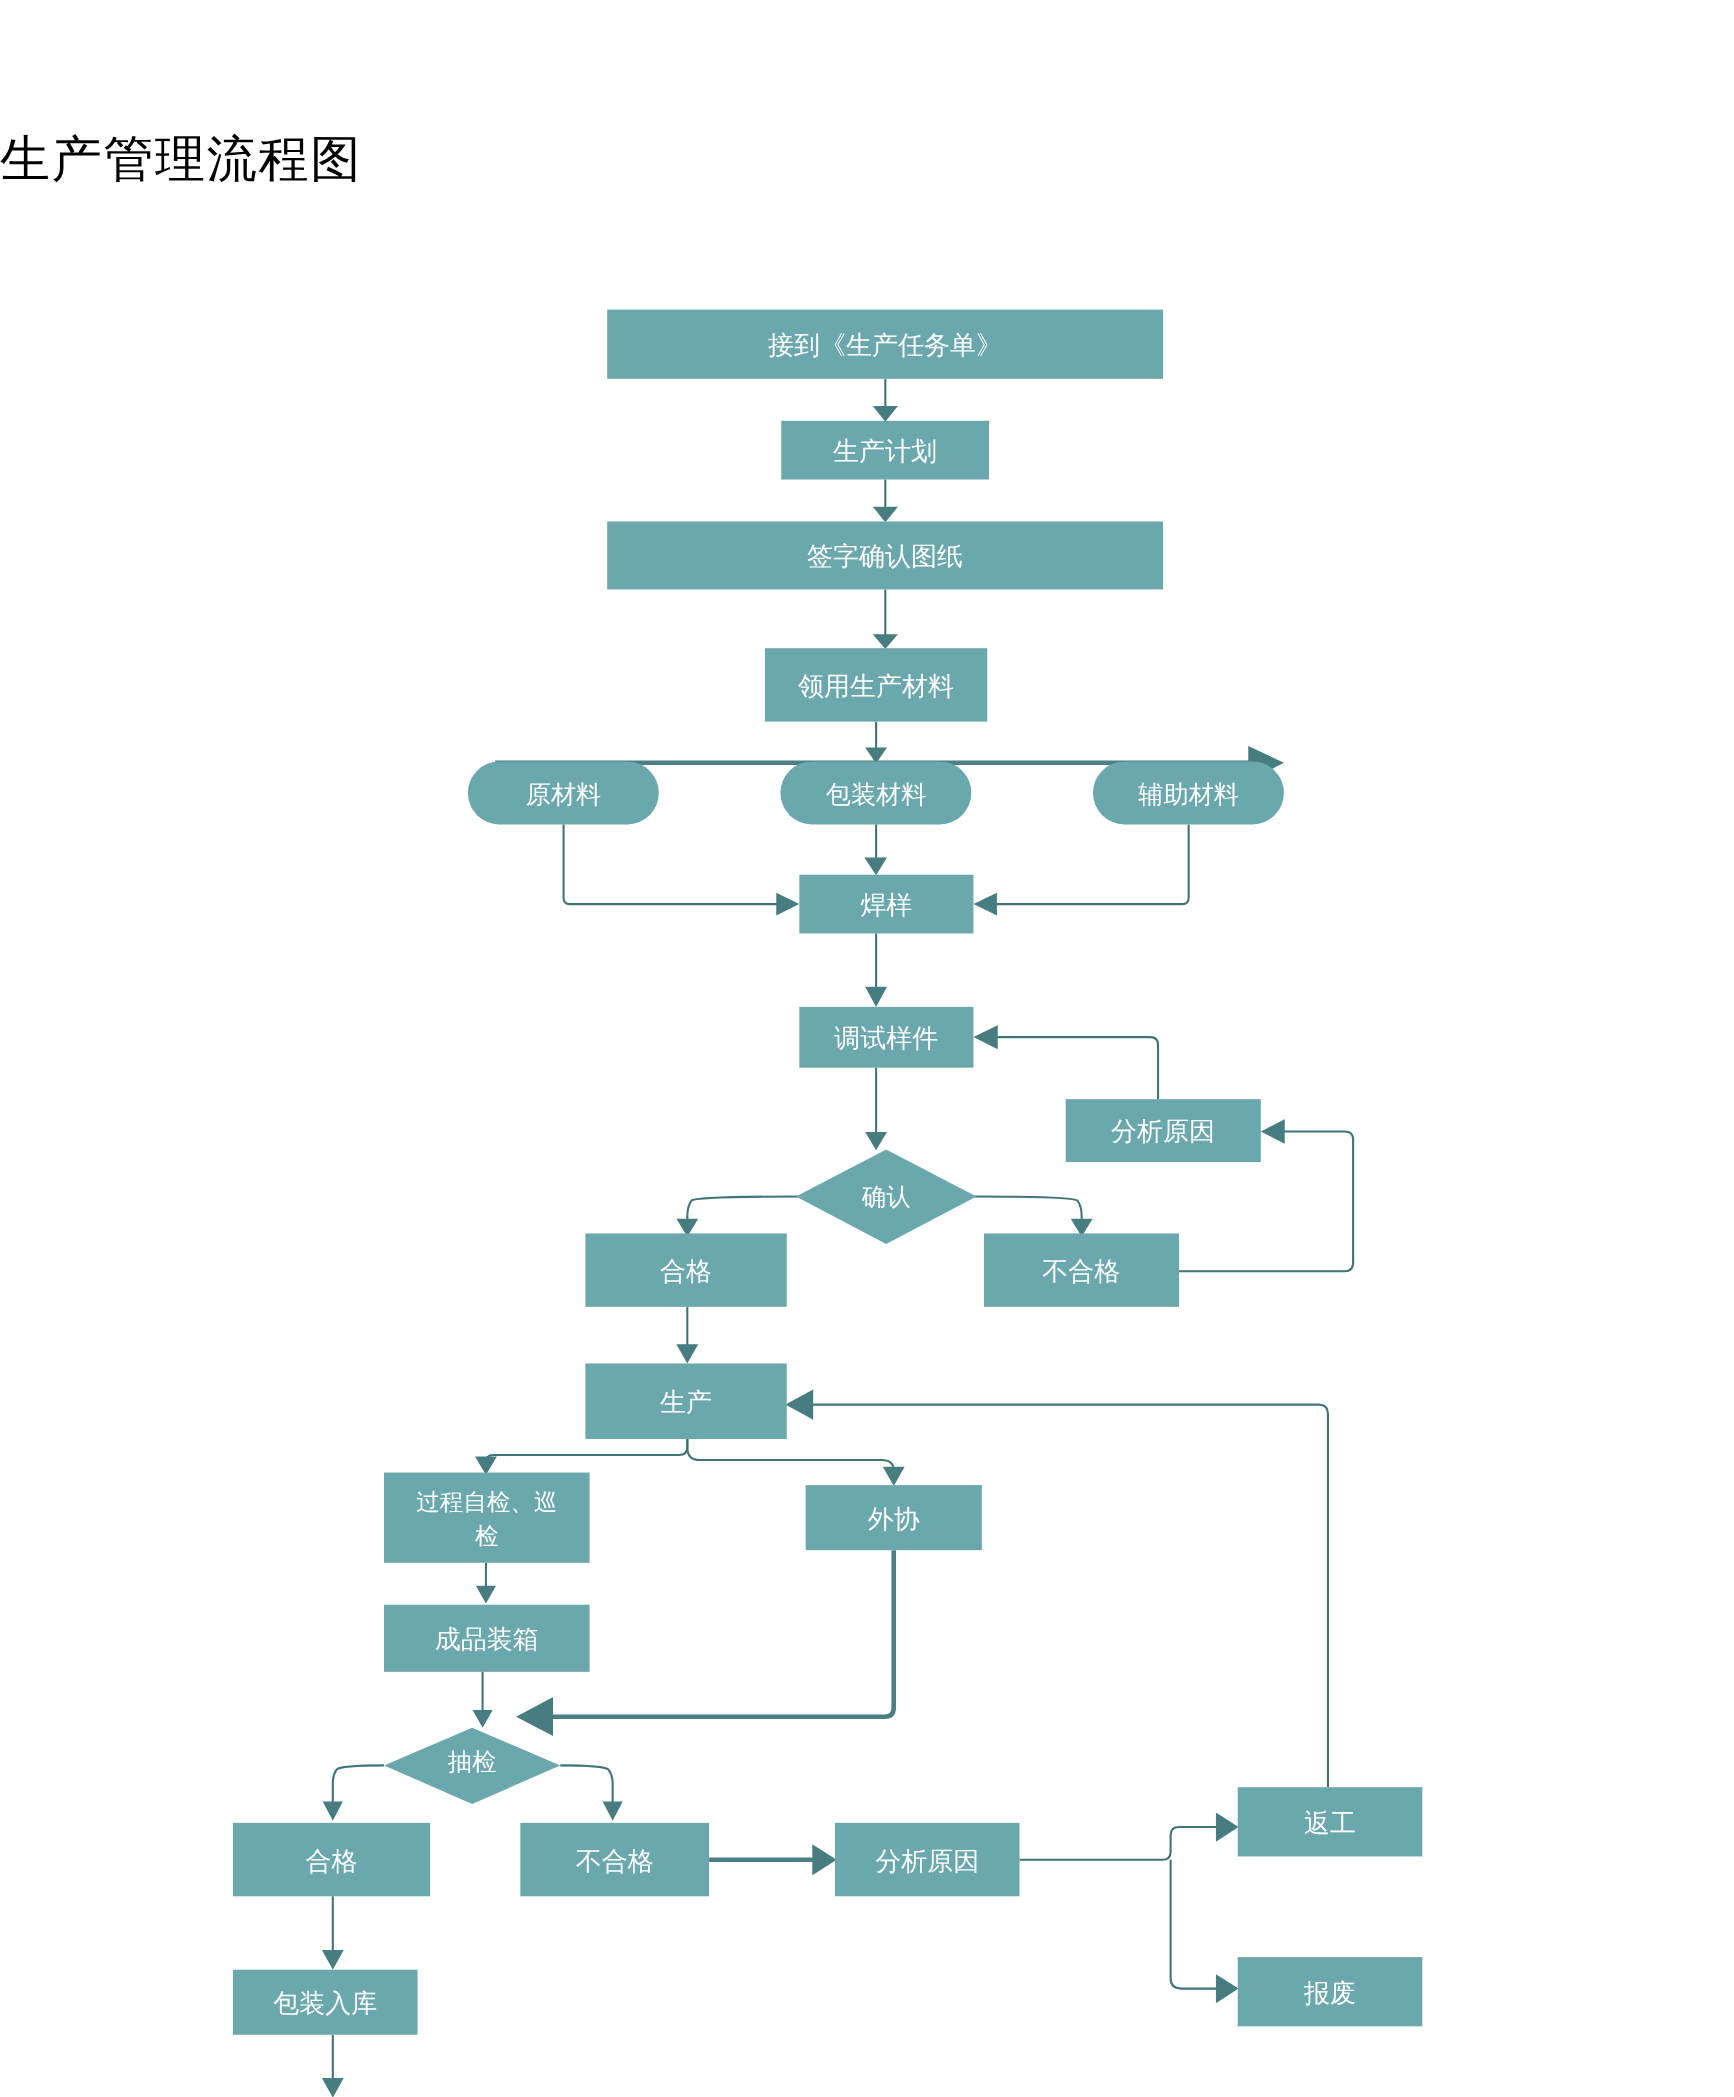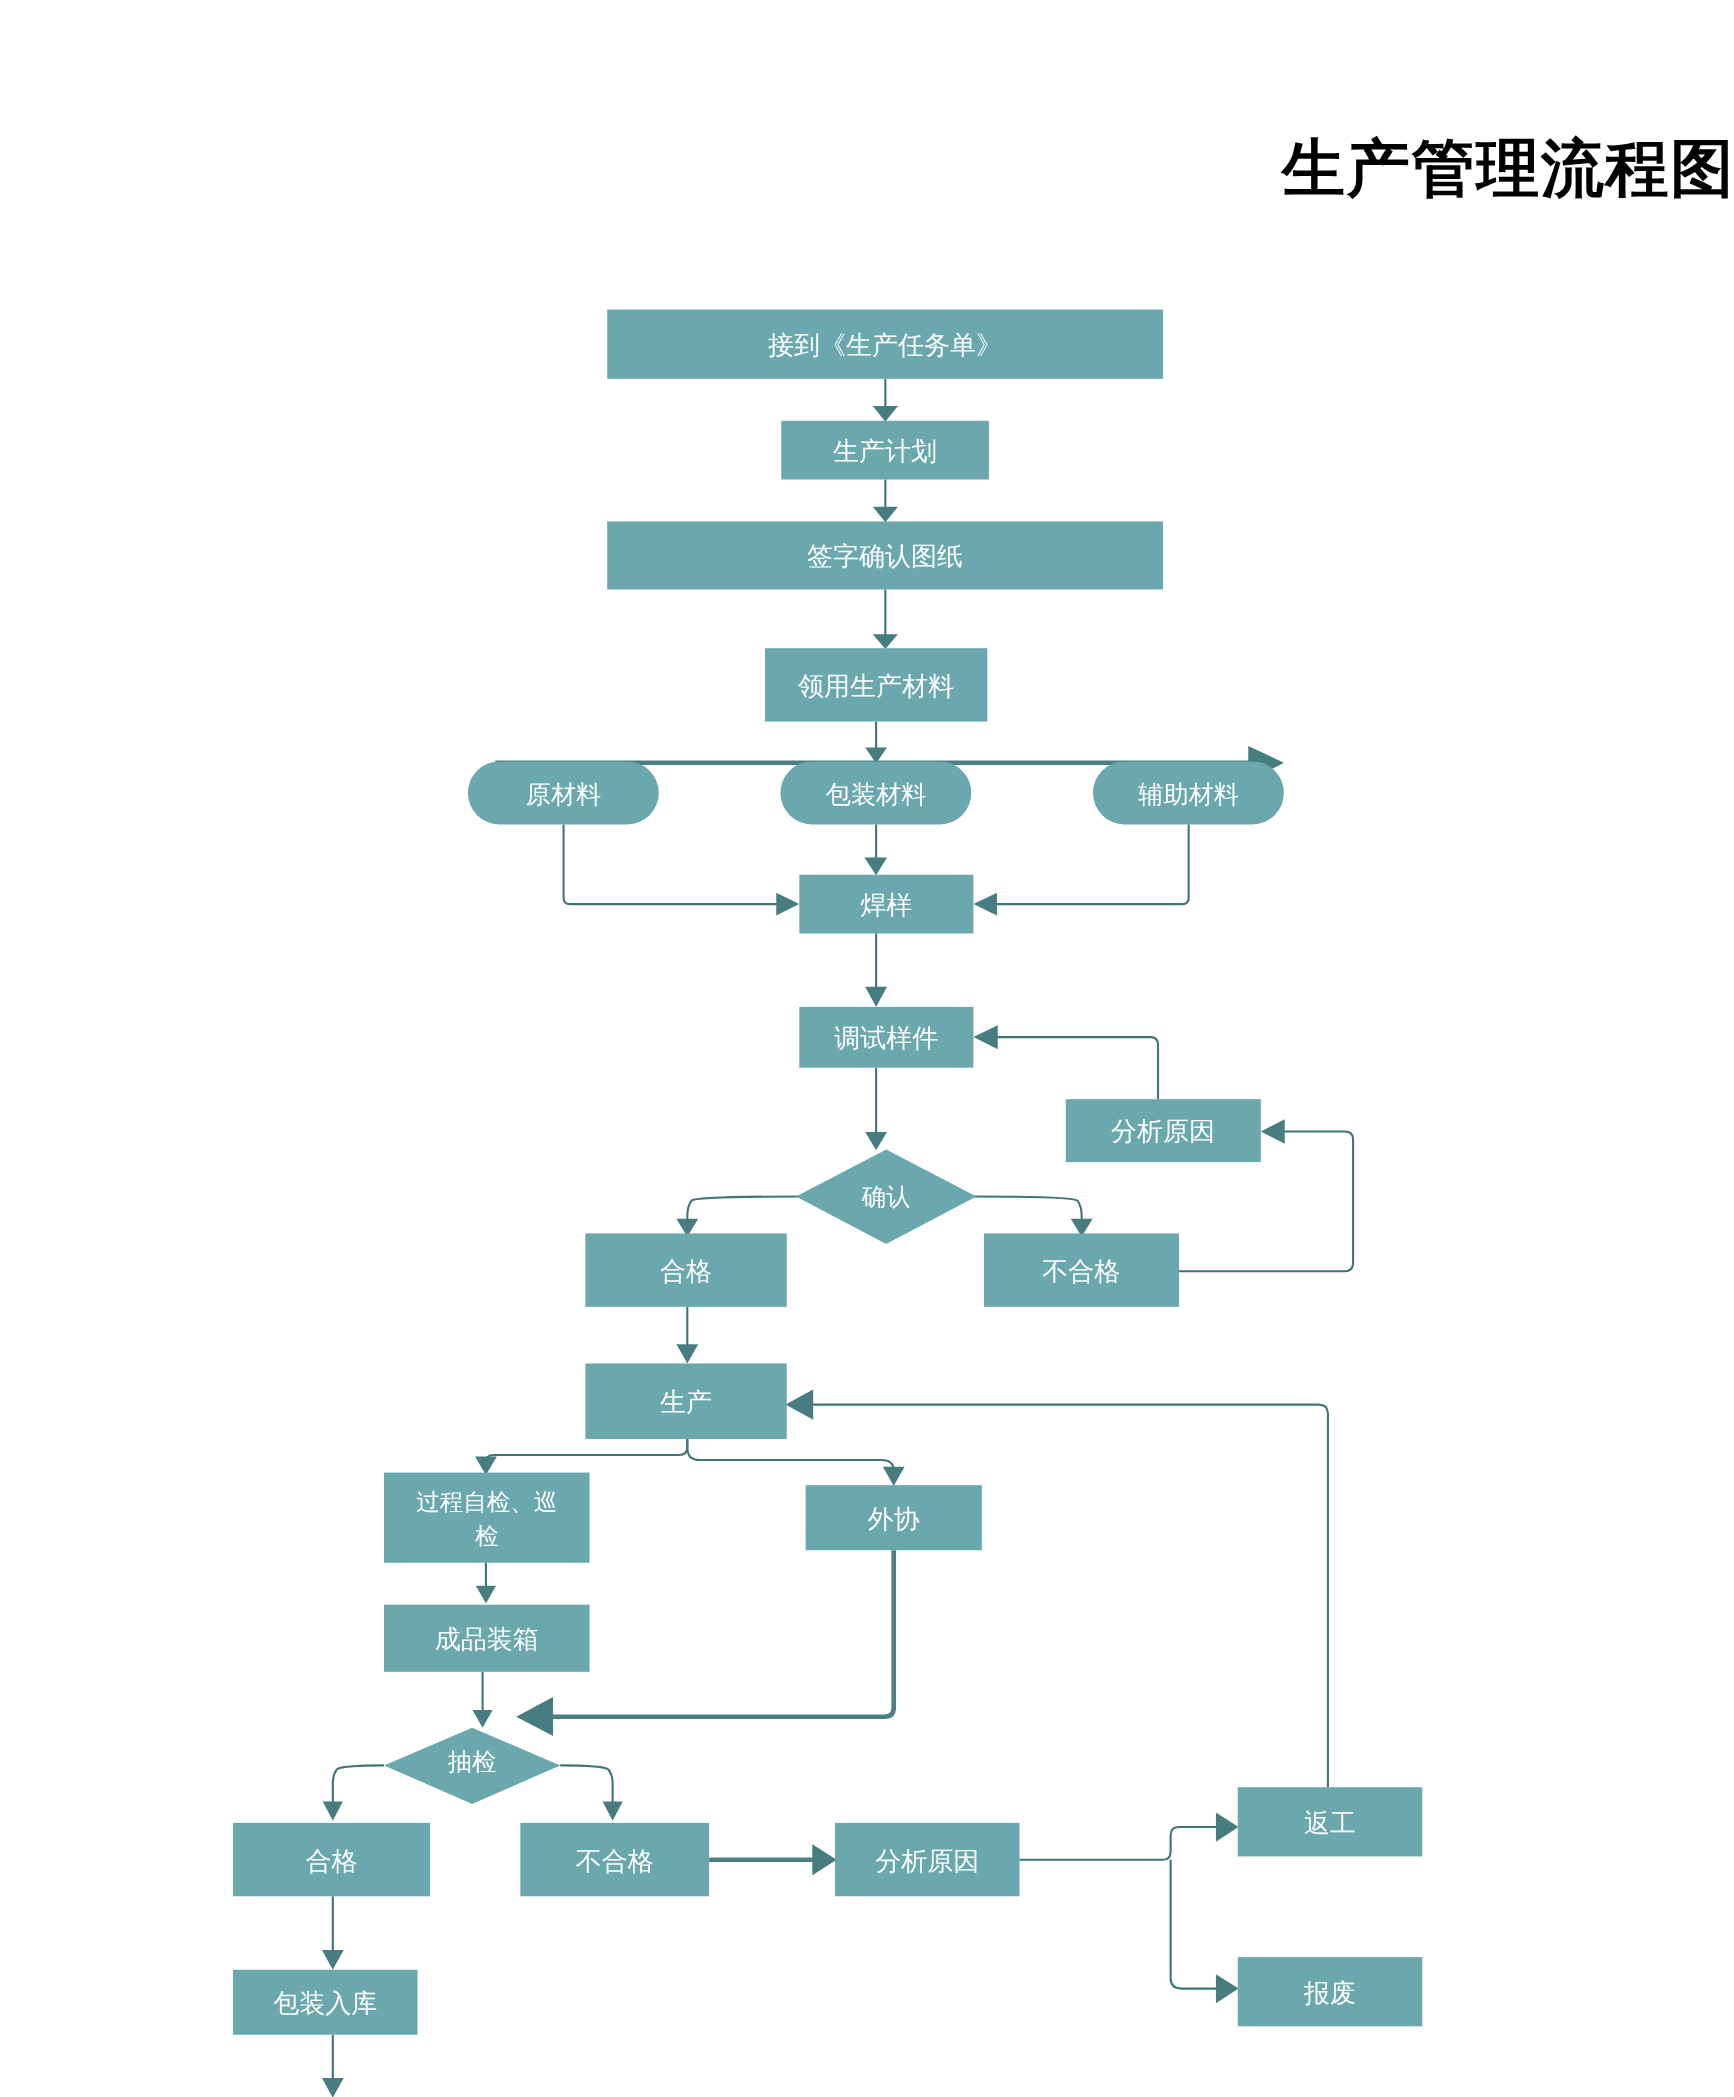--- a/index.html
+++ b/index.html
@@ -12,23 +12,23 @@
     height: 2453px;
     font-family: "Liberation Sans", "DejaVu Sans", sans-serif;
     position: relative;
     overflow: hidden;
   }
   #chart-title {
     position: absolute;
     left: 0;
     top: 126px;
     width: 1735px;
-    text-align: right;
-    font-size: 63px;
-    font-weight: bold;
+    text-align: left;
+    font-size: 50px;
+    font-weight: normal;
     color: #000000;
     letter-spacing: 1.7px;
     font-family: "Liberation Sans", "DejaVu Sans", sans-serif;
   }
   #flow-svg {
     position: absolute;
     left: 0;
     top: 0;
   }
   .node-shape {

